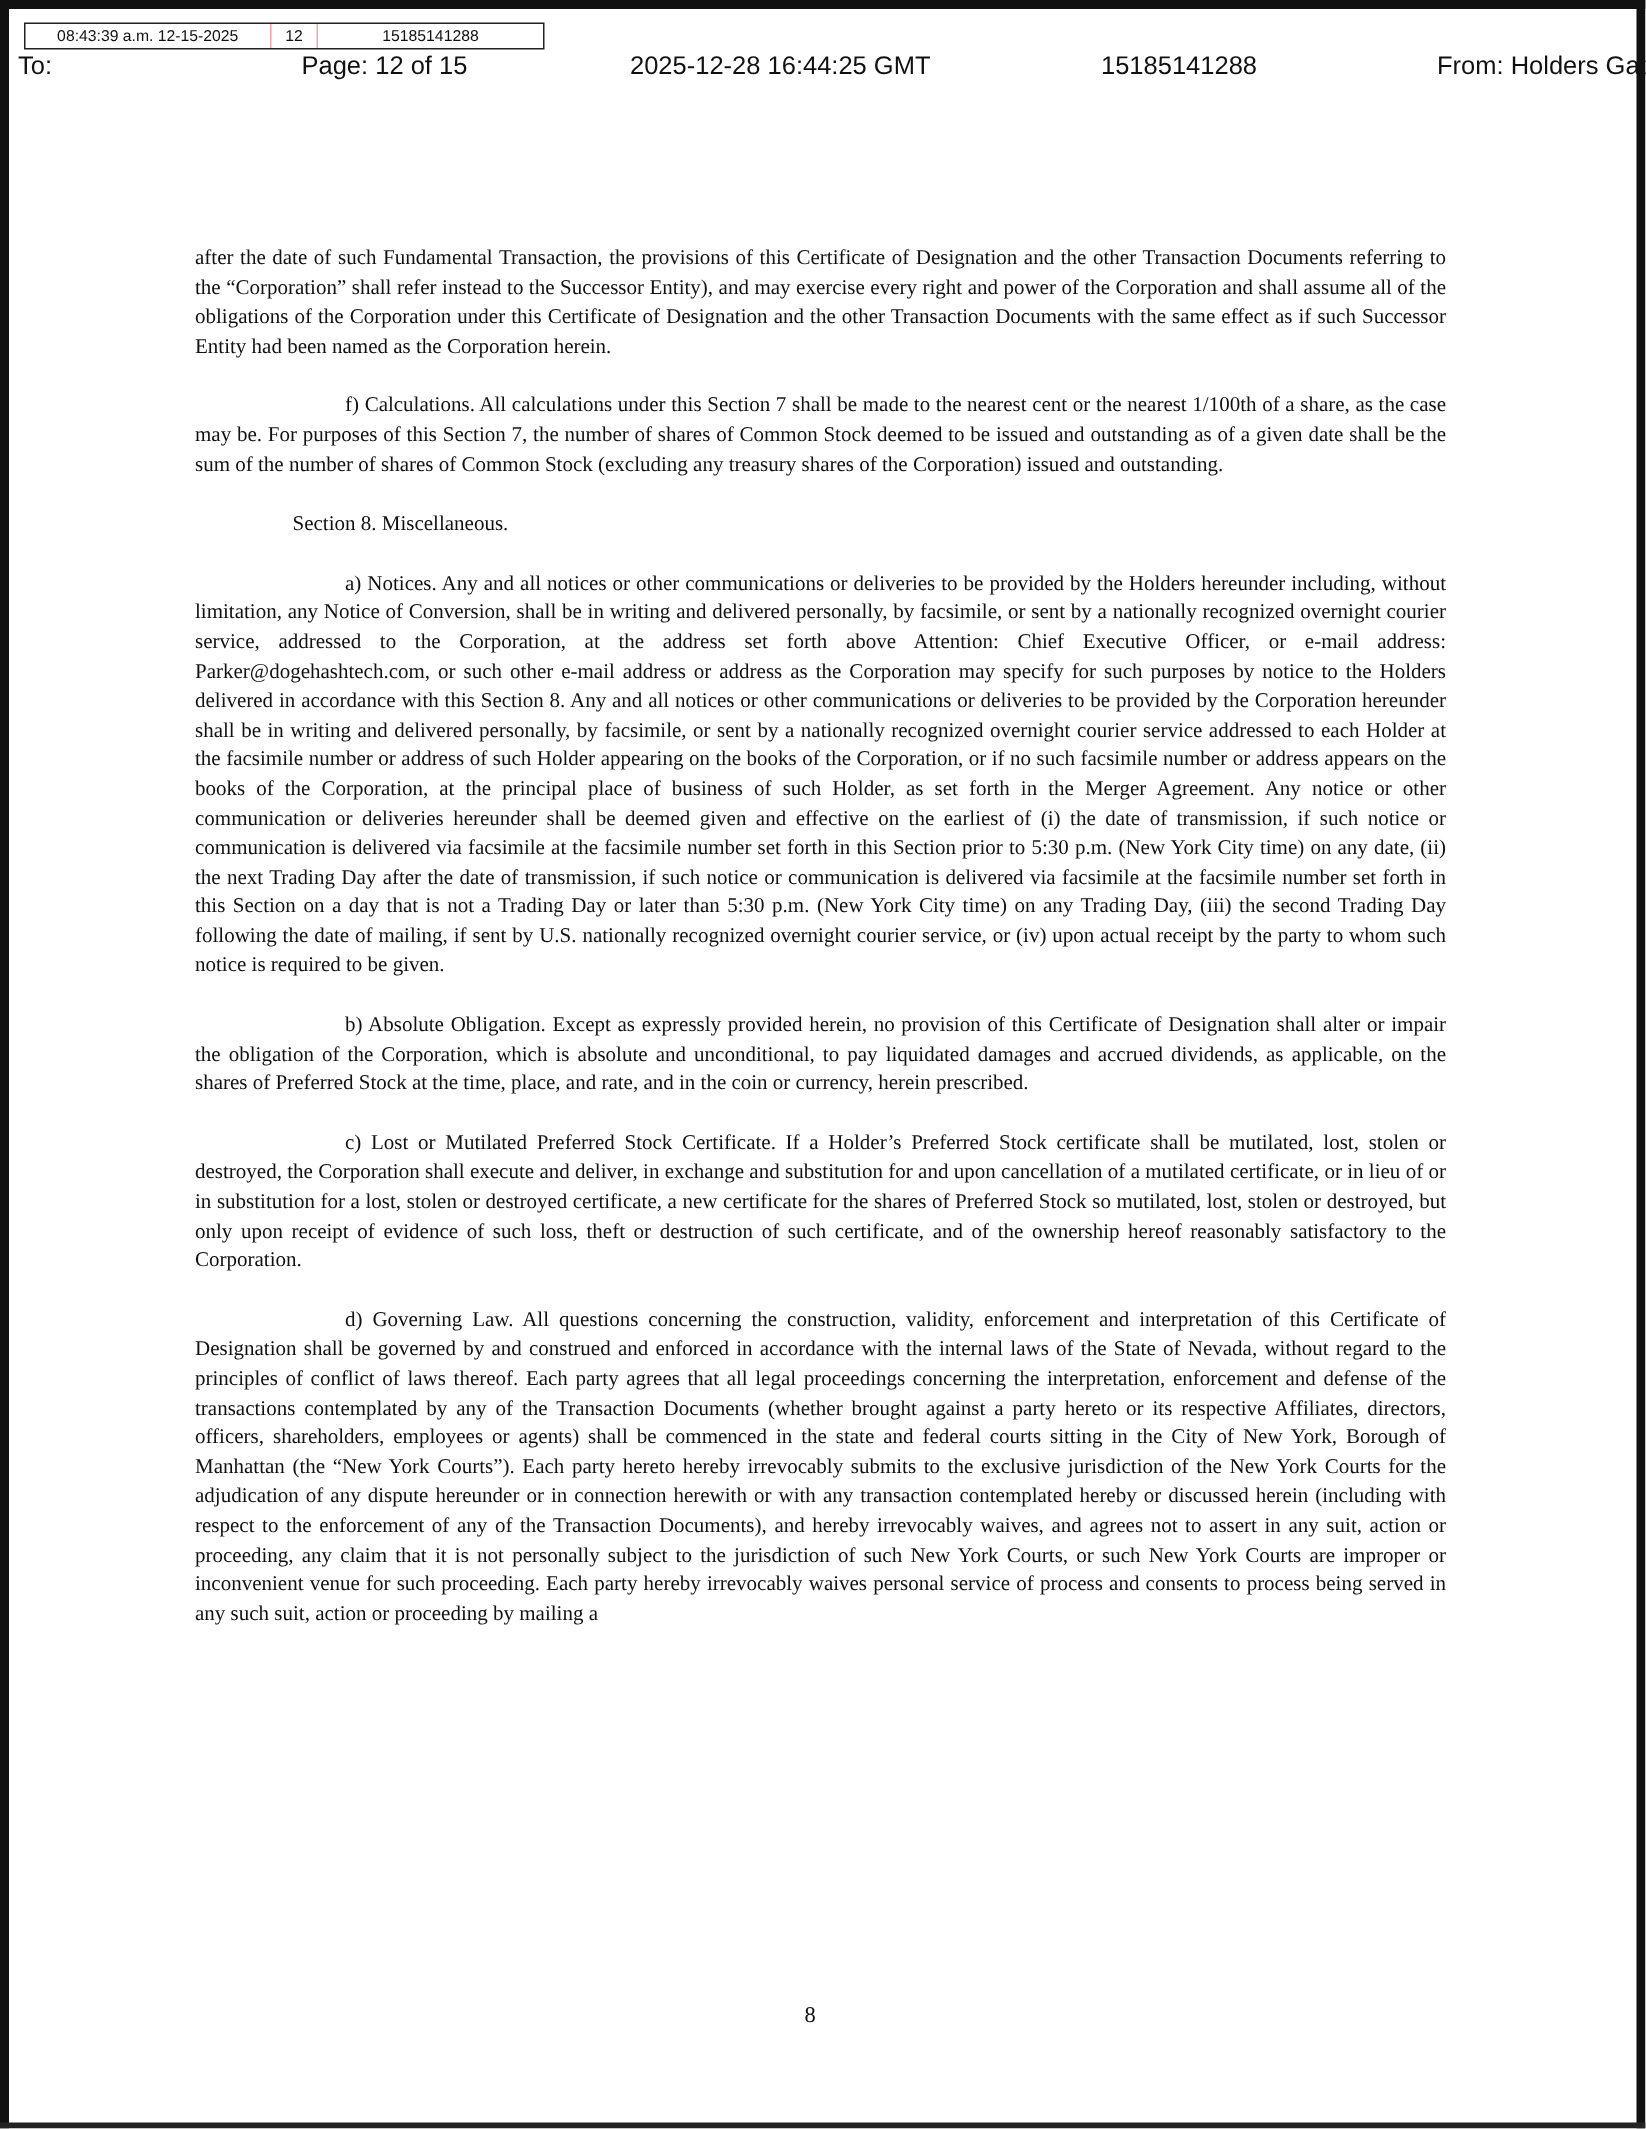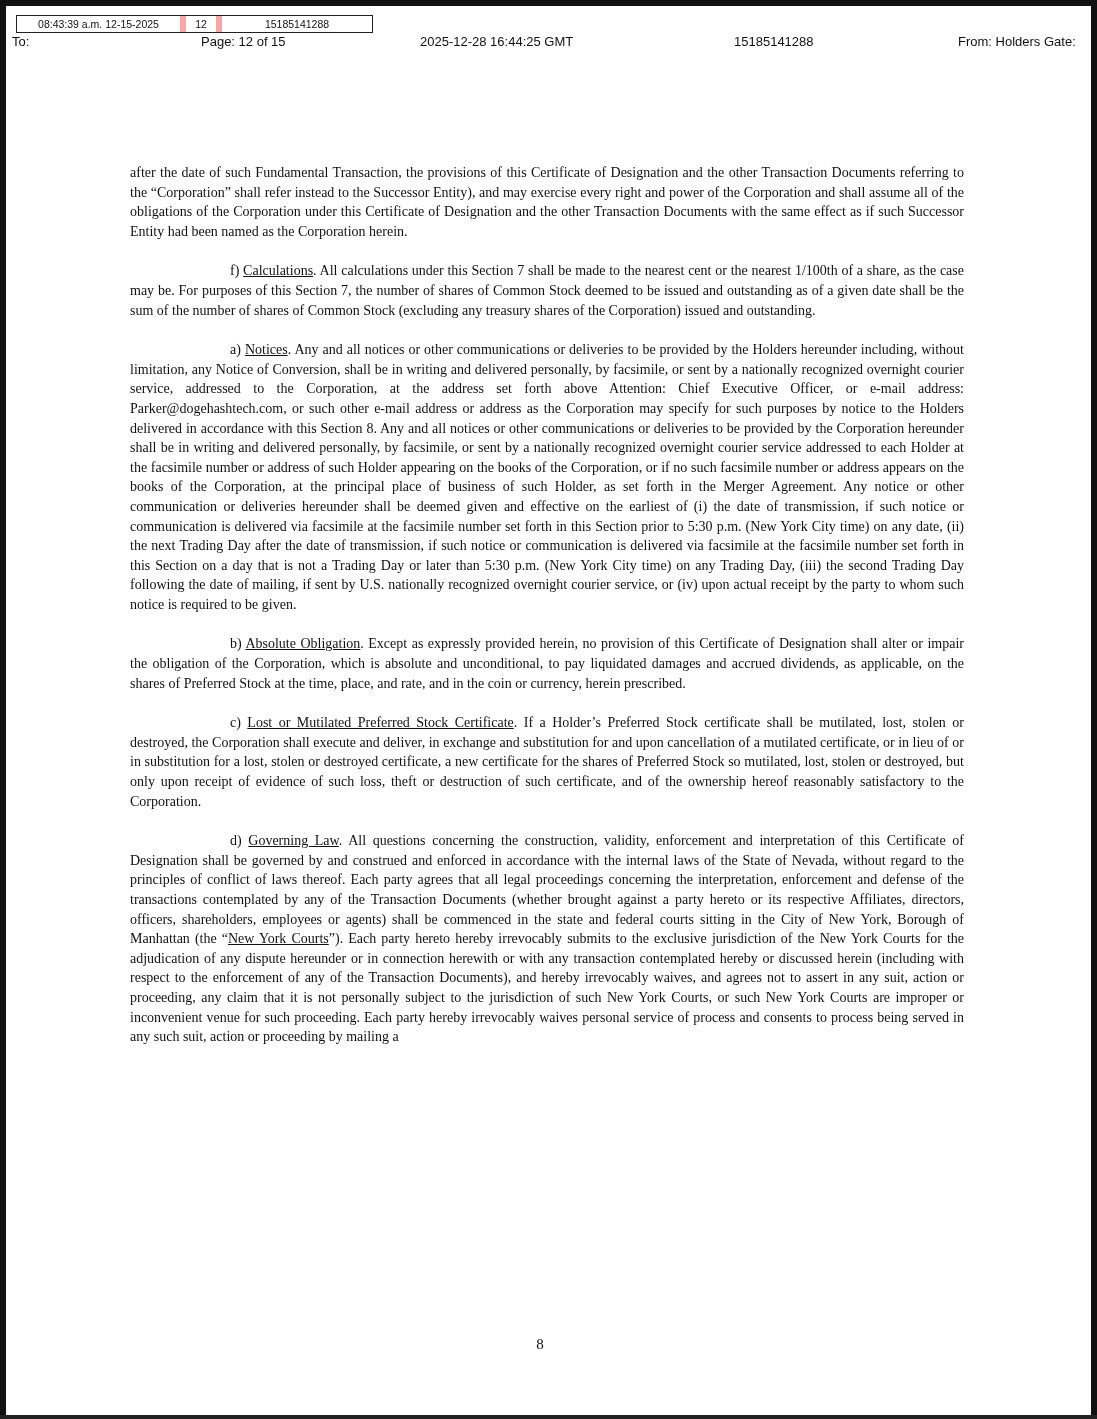--- a/index.html
+++ b/index.html
@@ -12,43 +12,43 @@
   .border-top { position: absolute; left: 0; top: 0; width: 1097px; height: 6px; background: #111; }
   .border-left { position: absolute; left: 0; top: 0; width: 6px; height: 1419px; background: #111; }
   .border-right { position: absolute; right: 0; top: 0; width: 6px; height: 1419px; background: #111; }
   .border-bottom { position: absolute; left: 0; bottom: 0; width: 1097px; height: 4px; background: #222; }
 
   .fax-box {
     position: absolute; left: 16px; top: 15px; height: 16px;
     display: flex; border: 1px solid #222;
     font-family: "Liberation Sans", sans-serif; font-size: 10.5px;
   }
-  .fax-box span { display: flex; align-items: center; justify-content: center; border-right: 6px solid #fca5a5; }
+  .fax-box span { display: flex; align-items: center; justify-content: center; border-right: 1px solid #fca5a5; }
   .fax-box span:last-child { border-right: none; }
   .fb1 { width: 163px; } .fb2 { width: 30px; } .fb3 { width: 150px; }
 
   .fax-header {
     position: absolute; top: 34px; left: 10px; right: 0; height: 20px;
-    font-family: "Liberation Sans", sans-serif; font-size: 13px;
+    font-family: "Liberation Sans", sans-serif; font-size: 17px;
   }
   .fax-header span { position: absolute; top: 0; white-space: nowrap; }
   .fh-to { left: 2px; }
   .fh-page { left: 191px; }
   .fh-date { left: 410px; }
   .fh-num { left: 724px; }
   .fh-from { left: 948px; }
 
   .content {
     position: absolute; left: 130px; top: 163px; width: 834px;
     font-size: 14px; line-height: 19.6px; text-align: justify;
   }
   .content p { margin: 0 0 20px 0; }
   .indent { text-indent: 100px; }
   .section-head { margin-left: 65px !important; }
-  .u { text-decoration: underline; }
+  .u { }
 
   .page-number {
     position: absolute; top: 1336px; left: 0; width: 1080px; text-align: center;
     font-size: 15px;
   }
 </style>
 </head>
 <body>
 
 <div class="border-top"></div>
@@ -68,20 +68,21 @@
   <span class="fh-date">2025-12-28 16:44:25 GMT</span>
   <span class="fh-num">15185141288</span>
   <span class="fh-from">From: Holders Gate:</span>
 </div>
 
 <div class="content">
   <p>after the date of such Fundamental Transaction, the provisions of this Certificate of Designation and the other Transaction Documents referring to the “Corporation” shall refer instead to the Successor Entity), and may exercise every right and power of the Corporation and shall assume all of the obligations of the Corporation under this Certificate of Designation and the other Transaction Documents with the same effect as if such Successor Entity had been named as the Corporation herein.</p>
 
   <p class="indent"><span>f) </span><span class="u">Calculations</span><span>. All calculations under this Section 7 shall be made to the nearest cent or the nearest 1/100th of a share, as the case may be. For purposes of this Section 7, the number of shares of Common Stock deemed to be issued and outstanding as of a given date shall be the sum of the number of shares of Common Stock (excluding any treasury shares of the Corporation) issued and outstanding.</span></p>
 
+  <p class="section-head"><span class="u">Section 8</span><span>. </span><span class="u">Miscellaneous</span><span>.</span></p>
 
   <p class="indent"><span>a) </span><span class="u">Notices</span><span>. Any and all notices or other communications or deliveries to be provided by the Holders hereunder including, without limitation, any Notice of Conversion, shall be in writing and delivered personally, by facsimile, or sent by a nationally recognized overnight courier service, addressed to the Corporation, at the address set forth above Attention: Chief Executive Officer, or e-mail address: Parker@dogehashtech.com, or such other e-mail address or address as the Corporation may specify for such purposes by notice to the Holders delivered in accordance with this Section 8. Any and all notices or other communications or deliveries to be provided by the Corporation hereunder shall be in writing and delivered personally, by facsimile, or sent by a nationally recognized overnight courier service addressed to each Holder at the facsimile number or address of such Holder appearing on the books of the Corporation, or if no such facsimile number or address appears on the books of the Corporation, at the principal place of business of such Holder, as set forth in the Merger Agreement. Any notice or other communication or deliveries hereunder shall be deemed given and effective on the earliest of (i) the date of transmission, if such notice or communication is delivered via facsimile at the facsimile number set forth in this Section prior to 5:30 p.m. (New York City time) on any date, (ii) the next Trading Day after the date of transmission, if such notice or communication is delivered via facsimile at the facsimile number set forth in this Section on a day that is not a Trading Day or later than 5:30 p.m. (New York City time) on any Trading Day, (iii) the second Trading Day following the date of mailing, if sent by U.S. nationally recognized overnight courier service, or (iv) upon actual receipt by the party to whom such notice is required to be given.</span></p>
 
   <p class="indent"><span>b) </span><span class="u">Absolute Obligation</span><span>. Except as expressly provided herein, no provision of this Certificate of Designation shall alter or impair the obligation of the Corporation, which is absolute and unconditional, to pay liquidated damages and accrued dividends, as applicable, on the shares of Preferred Stock at the time, place, and rate, and in the coin or currency, herein prescribed.</span></p>
 
   <p class="indent"><span>c) </span><span class="u">Lost or Mutilated Preferred Stock Certificate</span><span>. If a Holder’s Preferred Stock certificate shall be mutilated, lost, stolen or destroyed, the Corporation shall execute and deliver, in exchange and substitution for and upon cancellation of a mutilated certificate, or in lieu of or in substitution for a lost, stolen or destroyed certificate, a new certificate for the shares of Preferred Stock so mutilated, lost, stolen or destroyed, but only upon receipt of evidence of such loss, theft or destruction of such certificate, and of the ownership hereof reasonably satisfactory to the Corporation.</span></p>
 
   <p class="indent"><span>d) </span><span class="u">Governing Law</span><span>. All questions concerning the construction, validity, enforcement and interpretation of this Certificate of Designation shall be governed by and construed and enforced in accordance with the internal laws of the State of Nevada, without regard to the principles of conflict of laws thereof. Each party agrees that all legal proceedings concerning the interpretation, enforcement and defense of the transactions contemplated by any of the Transaction Documents (whether brought against a party hereto or its respective Affiliates, directors, officers, shareholders, employees or agents) shall be commenced in the state and federal courts sitting in the City of New York, Borough of Manhattan (the “</span><span class="u">New York Courts</span><span>”). Each party hereto hereby irrevocably submits to the exclusive jurisdiction of the New York Courts for the adjudication of any dispute hereunder or in connection herewith or with any transaction contemplated hereby or discussed herein (including with respect to the enforcement of any of the Transaction Documents), and hereby irrevocably waives, and agrees not to assert in any suit, action or proceeding, any claim that it is not personally subject to the jurisdiction of such New York Courts, or such New York Courts are improper or inconvenient venue for such proceeding. Each party hereby irrevocably waives personal service of process and consents to process being served in any such suit, action or proceeding by mailing a</span></p>
 </div>
 

